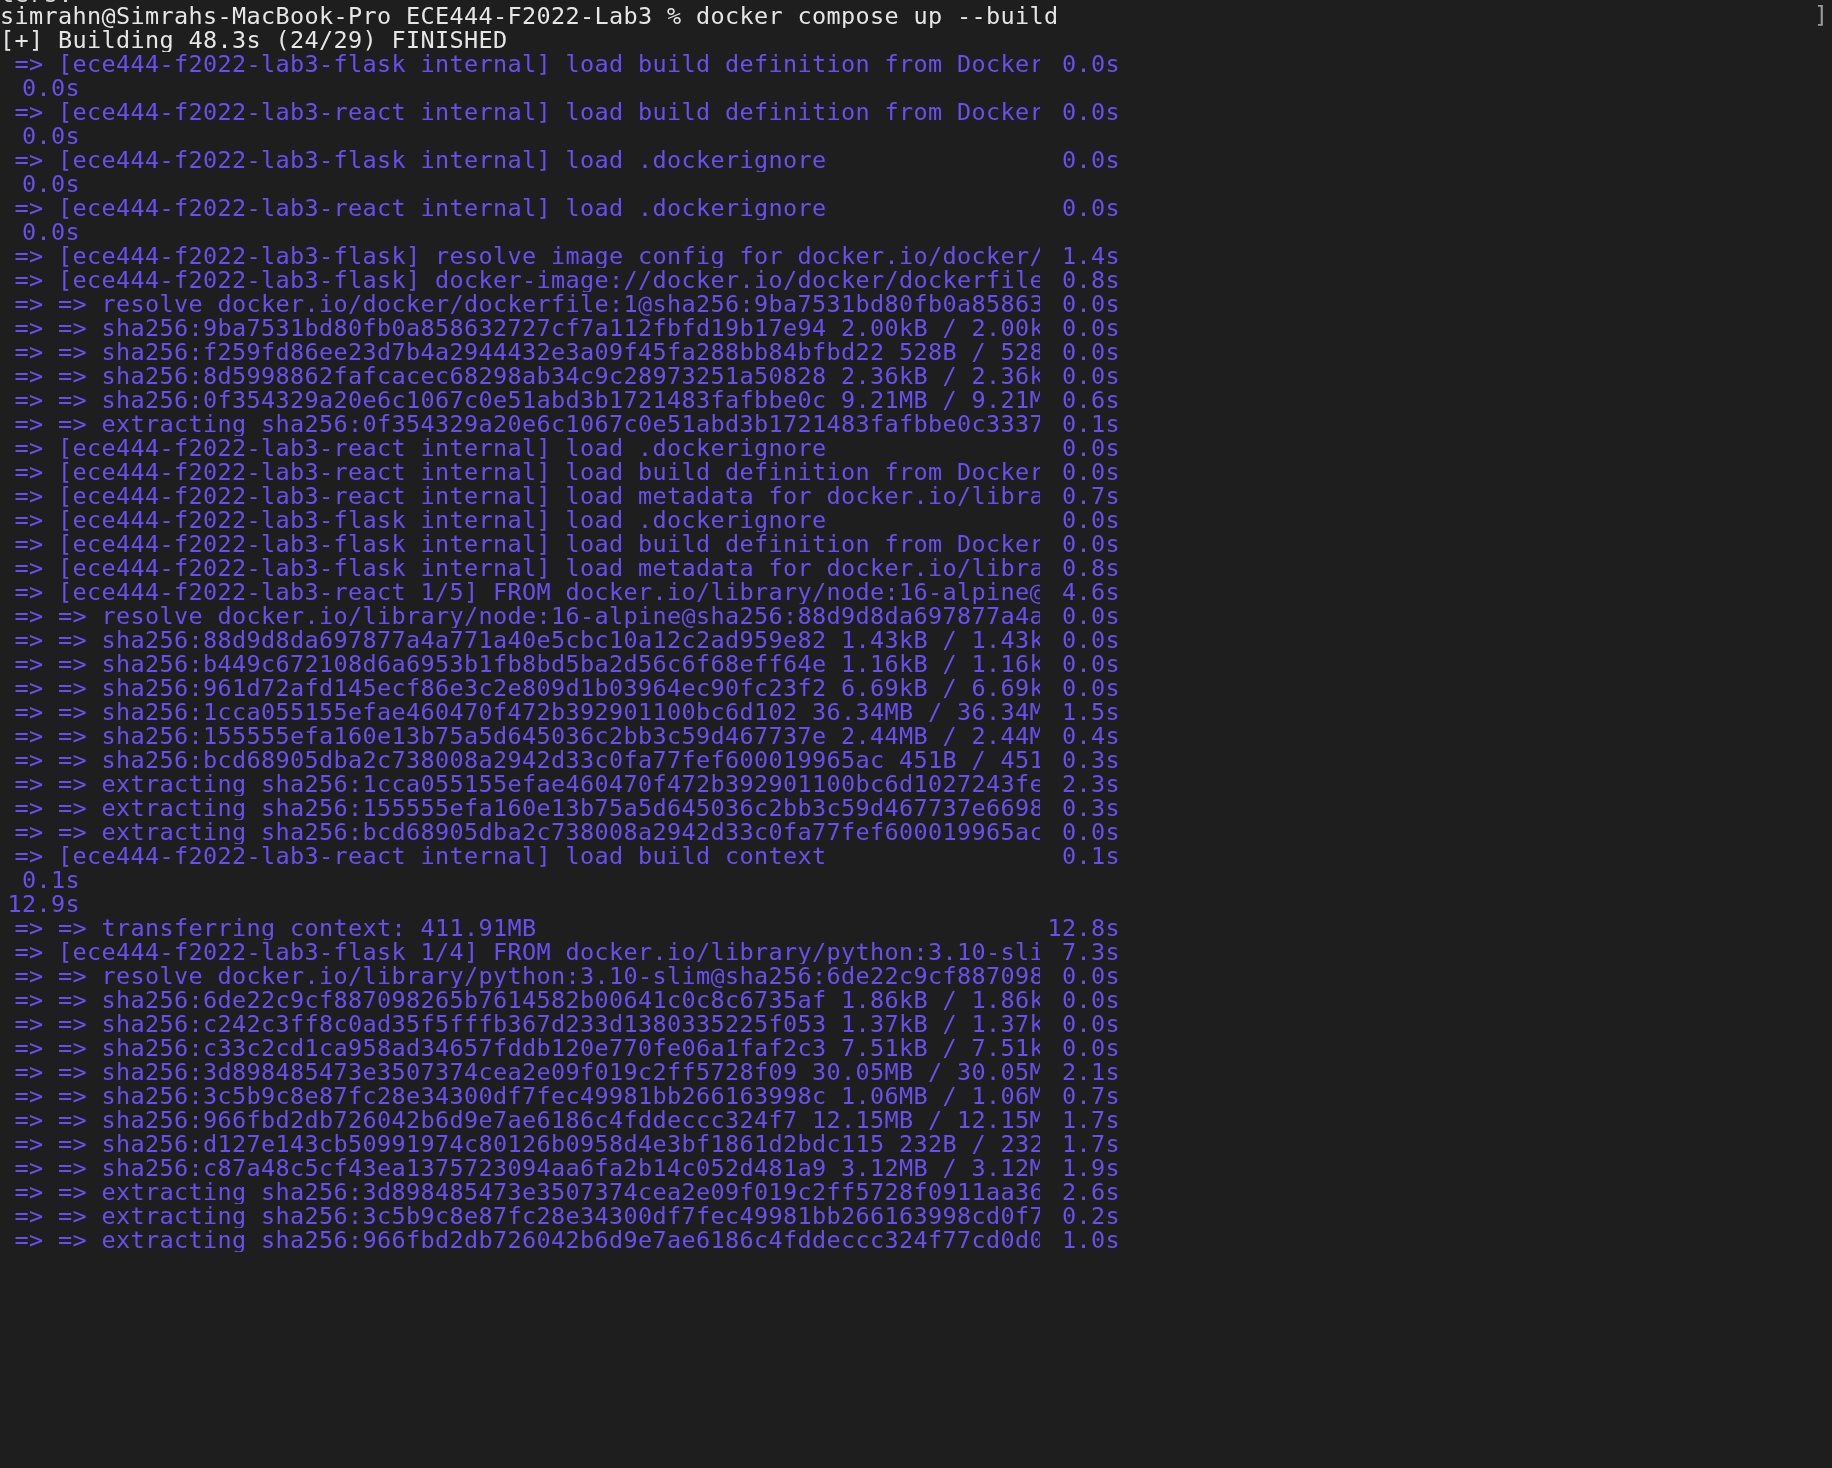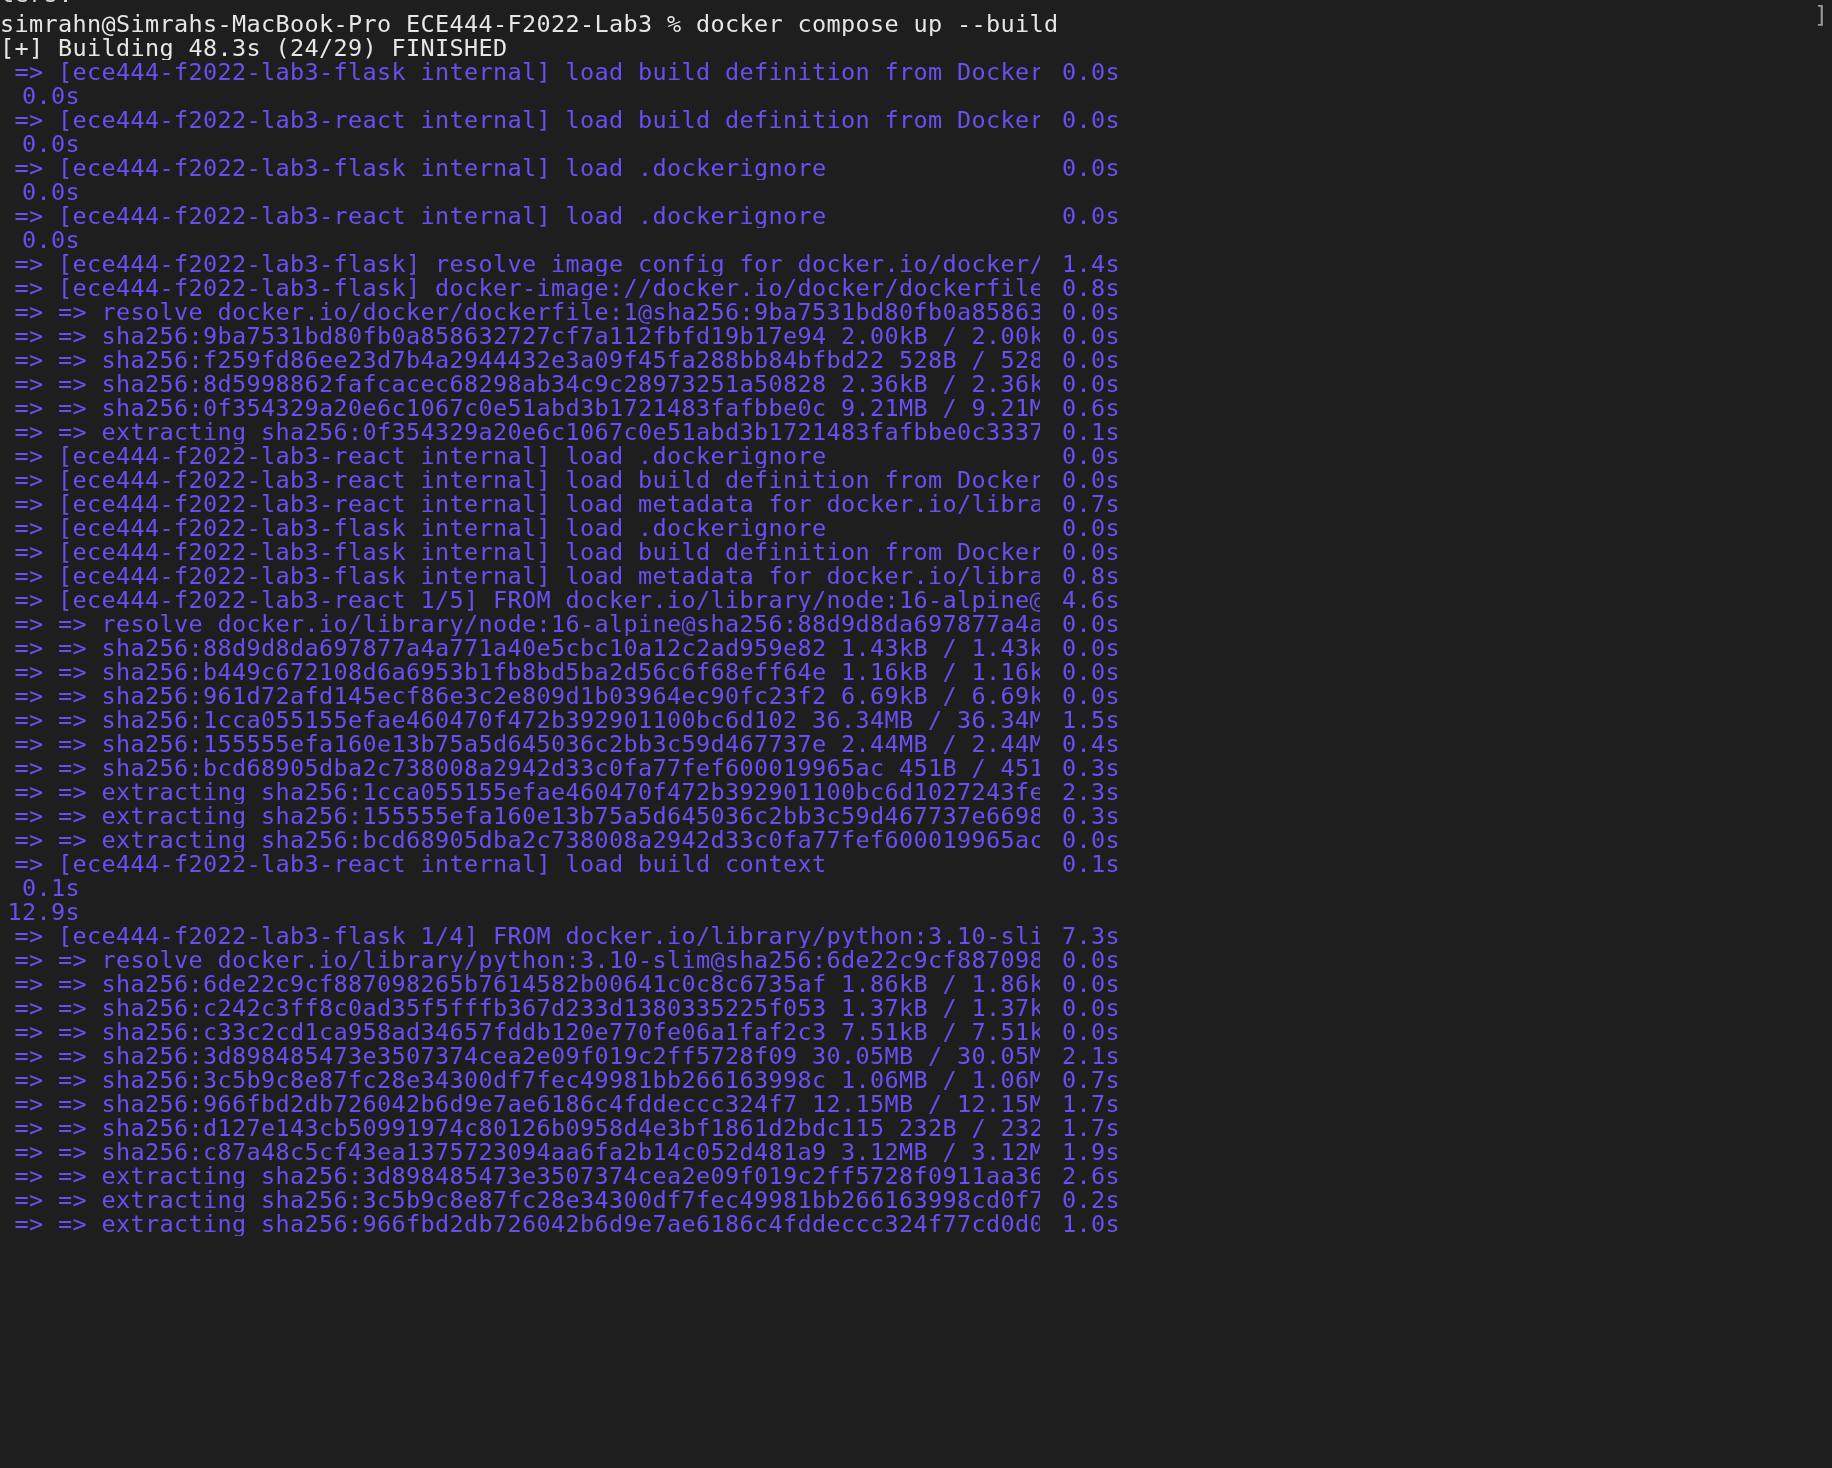--- a/index.html
+++ b/index.html
@@ -39,21 +39,20 @@
     letter-spacing: 0.02em;
   }
 
   .screen {
     position: absolute;
     top: 4px;
     left: 0;
     right: 0;
     bottom: 0;
     padding: 0;
-    margin-top: 8px;
   }
 
   .line {
     height: 24px;
     line-height: 24px;
     font-size: 23.5px;
     white-space: pre;
     letter-spacing: 0.015em;
     display: flex;
     align-items: baseline;
@@ -149,20 +148,21 @@
         <div class="line step"><span class="txt"> =&gt; =&gt; sha256:961d72afd145ecf86e3c2e809d1b03964ec90fc23f2 6.69kB / 6.69kB</span><span class="dur">0.0s</span></div>
         <div class="line step"><span class="txt"> =&gt; =&gt; sha256:1cca055155efae460470f472b392901100bc6d102 36.34MB / 36.34MB</span><span class="dur">1.5s</span></div>
         <div class="line step"><span class="txt"> =&gt; =&gt; sha256:155555efa160e13b75a5d645036c2bb3c59d467737e 2.44MB / 2.44MB</span><span class="dur">0.4s</span></div>
         <div class="line step"><span class="txt"> =&gt; =&gt; sha256:bcd68905dba2c738008a2942d33c0fa77fef600019965ac 451B / 451B</span><span class="dur">0.3s</span></div>
         <div class="line step"><span class="txt"> =&gt; =&gt; extracting sha256:1cca055155efae460470f472b392901100bc6d1027243fe2</span><span class="dur">2.3s</span></div>
         <div class="line step"><span class="txt"> =&gt; =&gt; extracting sha256:155555efa160e13b75a5d645036c2bb3c59d467737e66983</span><span class="dur">0.3s</span></div>
         <div class="line step"><span class="txt"> =&gt; =&gt; extracting sha256:bcd68905dba2c738008a2942d33c0fa77fef600019965ac1</span><span class="dur">0.0s</span></div>
         <div class="line step"><span class="txt"> =&gt; [ece444-f2022-lab3-react internal] load build context</span><span class="dur">0.1s</span></div>
         <div class="line step"><span class="dur">0.1s</span></div>
         <div class="line step"><span class="dur">12.9s</span></div>
+        <div class="line step"><span class="txt"> =&gt; =&gt; transferring context: 411.91MB</span><span class="dur">12.8s</span></div>
         <div class="line step"><span class="txt"> =&gt; [ece444-f2022-lab3-flask 1/4] FROM docker.io/library/python:3.10-slim</span><span class="dur">7.3s</span></div>
         <div class="line step"><span class="txt"> =&gt; =&gt; resolve docker.io/library/python:3.10-slim@sha256:6de22c9cf8870982</span><span class="dur">0.0s</span></div>
         <div class="line step"><span class="txt"> =&gt; =&gt; sha256:6de22c9cf887098265b7614582b00641c0c8c6735af 1.86kB / 1.86kB</span><span class="dur">0.0s</span></div>
         <div class="line step"><span class="txt"> =&gt; =&gt; sha256:c242c3ff8c0ad35f5fffb367d233d1380335225f053 1.37kB / 1.37kB</span><span class="dur">0.0s</span></div>
         <div class="line step"><span class="txt"> =&gt; =&gt; sha256:c33c2cd1ca958ad34657fddb120e770fe06a1faf2c3 7.51kB / 7.51kB</span><span class="dur">0.0s</span></div>
         <div class="line step"><span class="txt"> =&gt; =&gt; sha256:3d898485473e3507374cea2e09f019c2ff5728f09 30.05MB / 30.05MB</span><span class="dur">2.1s</span></div>
         <div class="line step"><span class="txt"> =&gt; =&gt; sha256:3c5b9c8e87fc28e34300df7fec49981bb266163998c 1.06MB / 1.06MB</span><span class="dur">0.7s</span></div>
         <div class="line step"><span class="txt"> =&gt; =&gt; sha256:966fbd2db726042b6d9e7ae6186c4fddeccc324f7 12.15MB / 12.15MB</span><span class="dur">1.7s</span></div>
         <div class="line step"><span class="txt"> =&gt; =&gt; sha256:d127e143cb50991974c80126b0958d4e3bf1861d2bdc115 232B / 232B</span><span class="dur">1.7s</span></div>
         <div class="line step"><span class="txt"> =&gt; =&gt; sha256:c87a48c5cf43ea1375723094aa6fa2b14c052d481a9 3.12MB / 3.12MB</span><span class="dur">1.9s</span></div>

